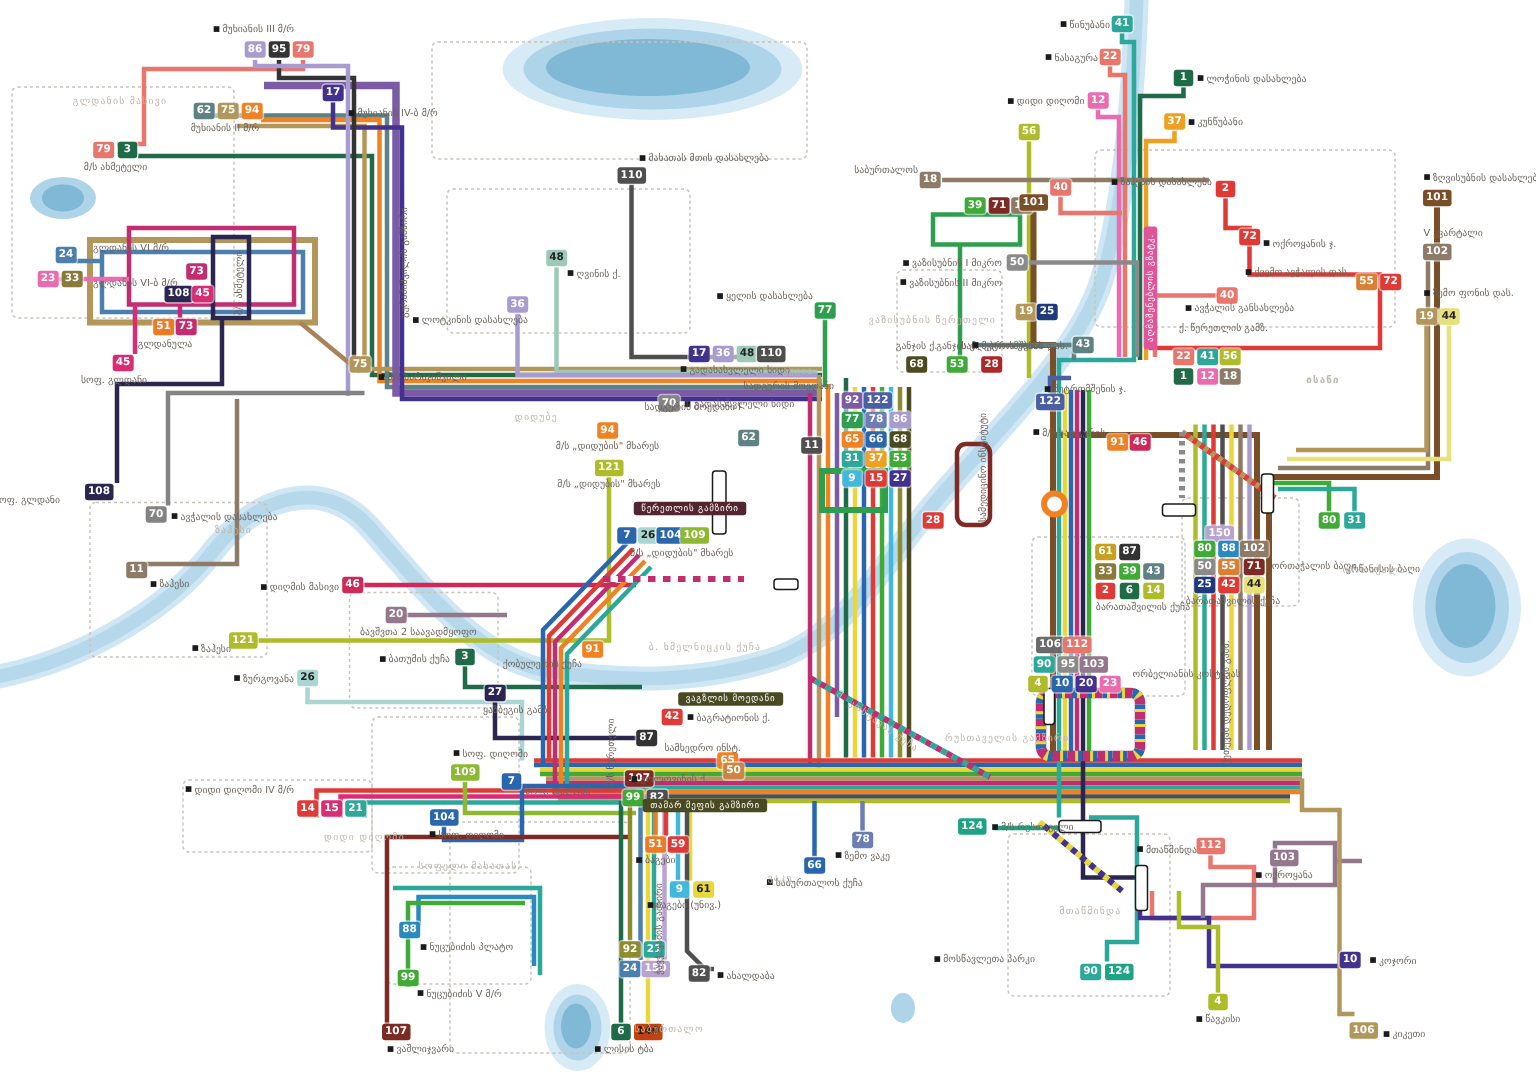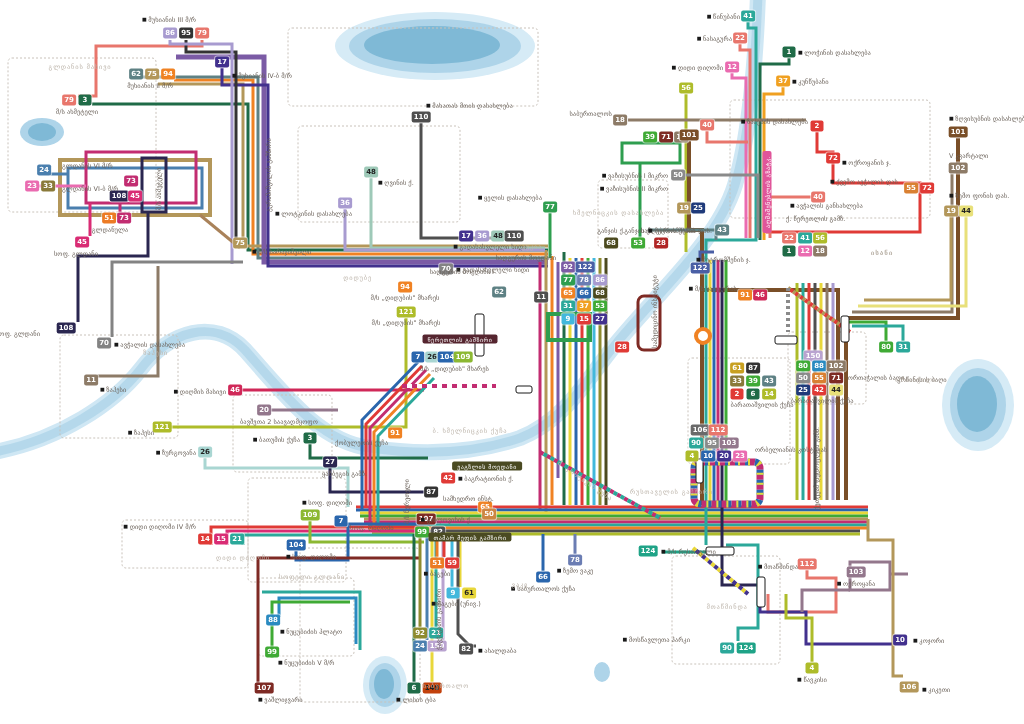--- a/index.html
+++ b/index.html
@@ -482,26 +482,26 @@
       <div class="lbl" style="left: 266px; top: 212px; transform: rotate(-90deg); transform-origin: 0px 0px;">გურამიშვილის გამზირი</div>
       <div class="lbl" style="left: 814px; top: 510px; transform: rotate(-90deg); transform-origin: 0px 0px;">ქეთევან დედოფლის გამზ.</div>
       <div class="lbl" style="left: 436px; top: 650px; transform: rotate(-90deg); transform-origin: 0px 0px;">ჭავჭავაძის გამზირი</div>
       <div class="lbl" style="left: 404px; top: 524px; transform: rotate(-90deg); transform-origin: 0px 0px;">მ/ს წერეთელი</div>
       <div class="lbl" style="left: 652px; top: 348px; transform: rotate(-90deg); transform-origin: 0px 0px;">სამედიცინო ინსტიტუტი</div>
       <div class="lbl" style="left: 156px; top: 210px; transform: rotate(-90deg); transform-origin: 0px 0px;">მ/ს ახმეტელი</div>
       <div class="region" style="left: 80px; top: 67px; transform: translate(-50%, -50%);">გლდანის მასივი</div>
       <div class="region" style="left: 168px; top: 353px; transform: translate(-100%, -50%);">ზაჰესი</div>
       <div class="region" style="left: 372px; top: 278px; transform: translate(-100%, -50%);">დიდუბე</div>
       <div class="region" style="left: 532px; top: 247px; transform: translate(-50%, -50%);">კუკია</div>
-      <div class="region" style="left: 664px; top: 213px; transform: translate(-100%, -50%);">ხმელნიცკის დასახლება</div>
+      <div class="region" style="left: 664px; top: 213px; transform: translate(-100%, -50%);">ვაზისუბნის წერეთელი</div>
       <div class="region" style="left: 882px; top: 253px; transform: translate(-50%, -50%); font-weight: bold;">ისანი</div>
       <div class="region" style="left: 916px; top: 380px; transform: translate(-50%, -50%);">ორთაჭალა</div>
       <div class="region" style="left: 727px; top: 607px; transform: translate(-50%, -50%);">მთაწმინდა</div>
       <div class="region" style="left: 243px; top: 558px; transform: translate(-50%, -50%);">დიდი დიღომი</div>
-      <div class="region" style="left: 312px; top: 577px; transform: translate(-50%, -50%);">სოფელი გლდანი</div>
+      <div class="region" style="left: 312px; top: 577px; transform: translate(-50%, -50%);">სოფელი მახათას</div>
       <div class="region" style="left: 446px; top: 686px; transform: translate(-50%, -50%);">საბურთალო</div>
       <div class="region" style="left: 520px; top: 585px; transform: translate(-50%, -50%);">ვაკე</div>
       <div class="region" style="left: 630px; top: 492px; transform: translate(0px, -50%);">რუსთაველის გამზირი</div>
       <div class="region" style="left: 470px; top: 431px; transform: translate(-50%, -50%);">ბ. ხმელნიცკის ქუჩა</div>
       <div class="region" style="left: 585px; top: 481px; transform: translate(-50%, -50%) rotate(35deg);">მ. კოსტავას ქუჩა</div>
       <div class="ribbon" style="left: 460px; top: 339px; background: rgb(85, 37, 47); transform: translate(-50%, -50%);">წერეთლის გამზირი</div>
       <div class="ribbon" style="left: 487px; top: 466px; background: rgb(74, 74, 34); transform: translate(-50%, -50%);">ვაგზლის მოედანი</div>
       <div class="ribbon" style="left: 470px; top: 537px; background: rgb(74, 74, 34); transform: translate(-50%, -50%);">თამარ მეფის გამზირი</div>
       <div class="ribbon" style="left: 767px; top: 192px; background: rgb(224, 85, 154); transform: translate(-50%, -50%) rotate(-90deg);">აღმაშენებლის გზატკ.</div>
     </div>

